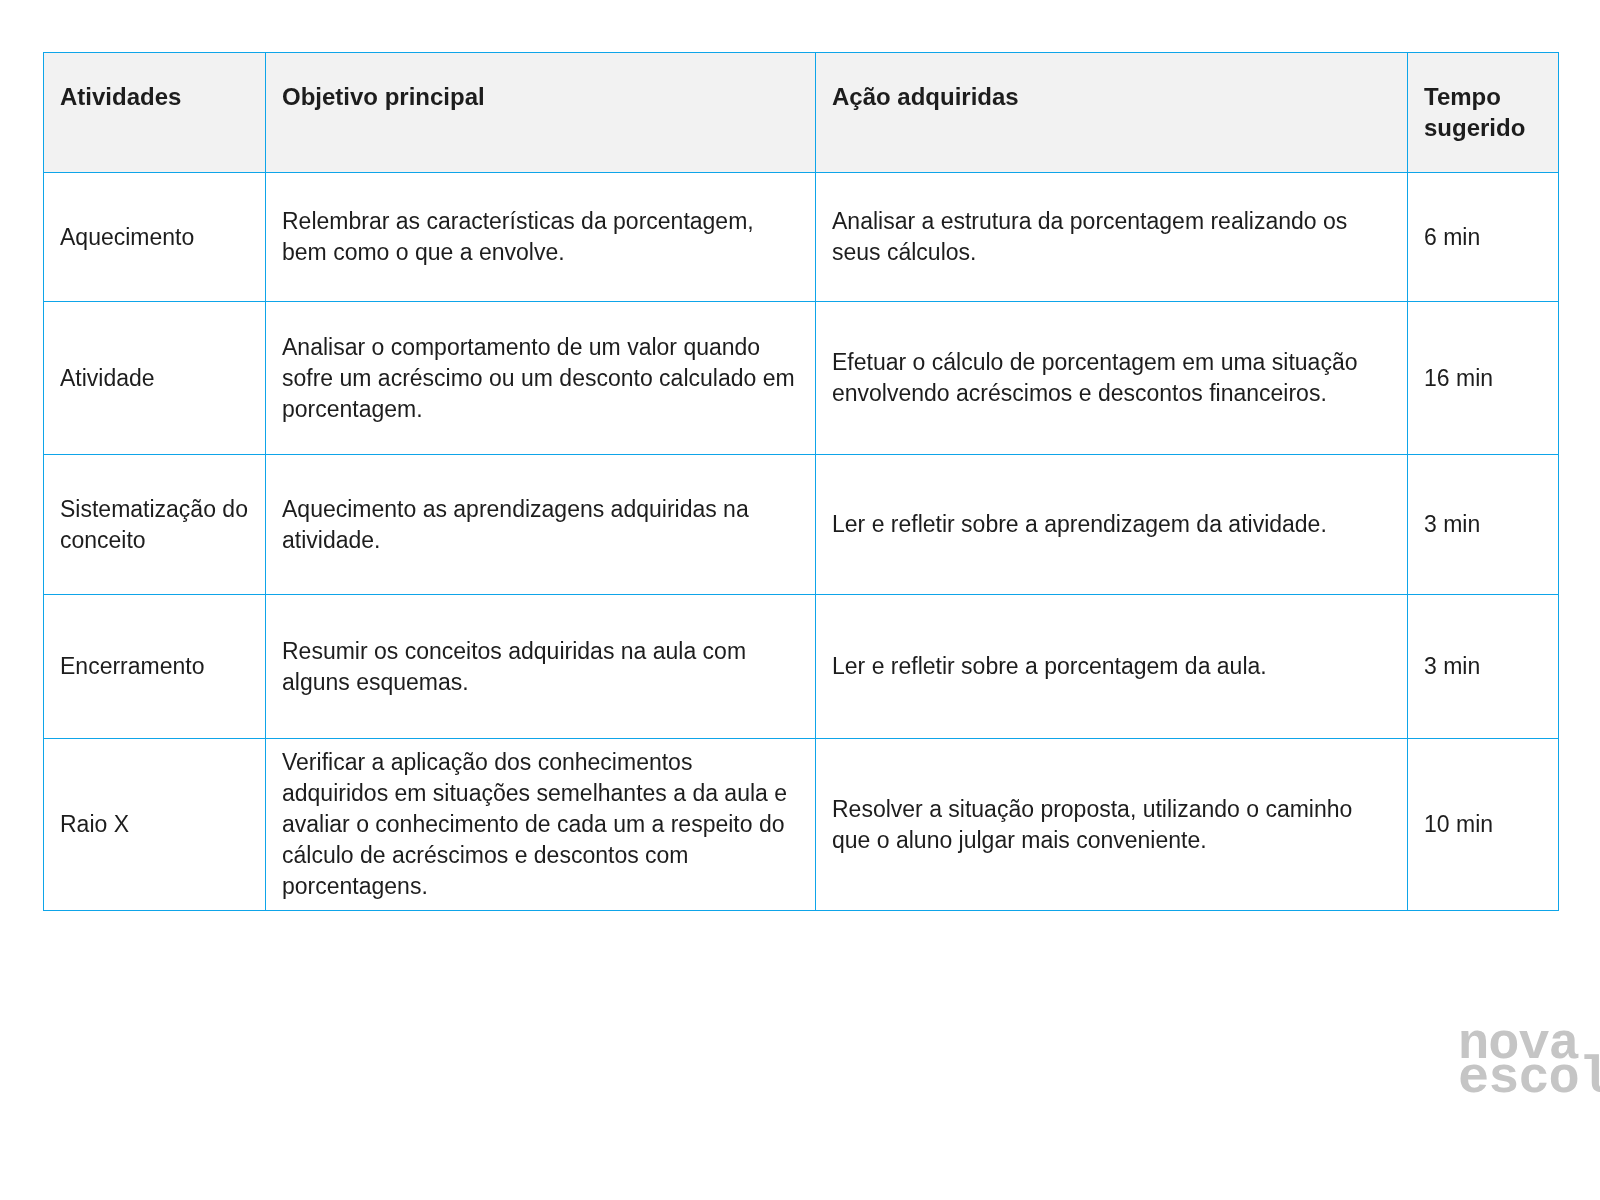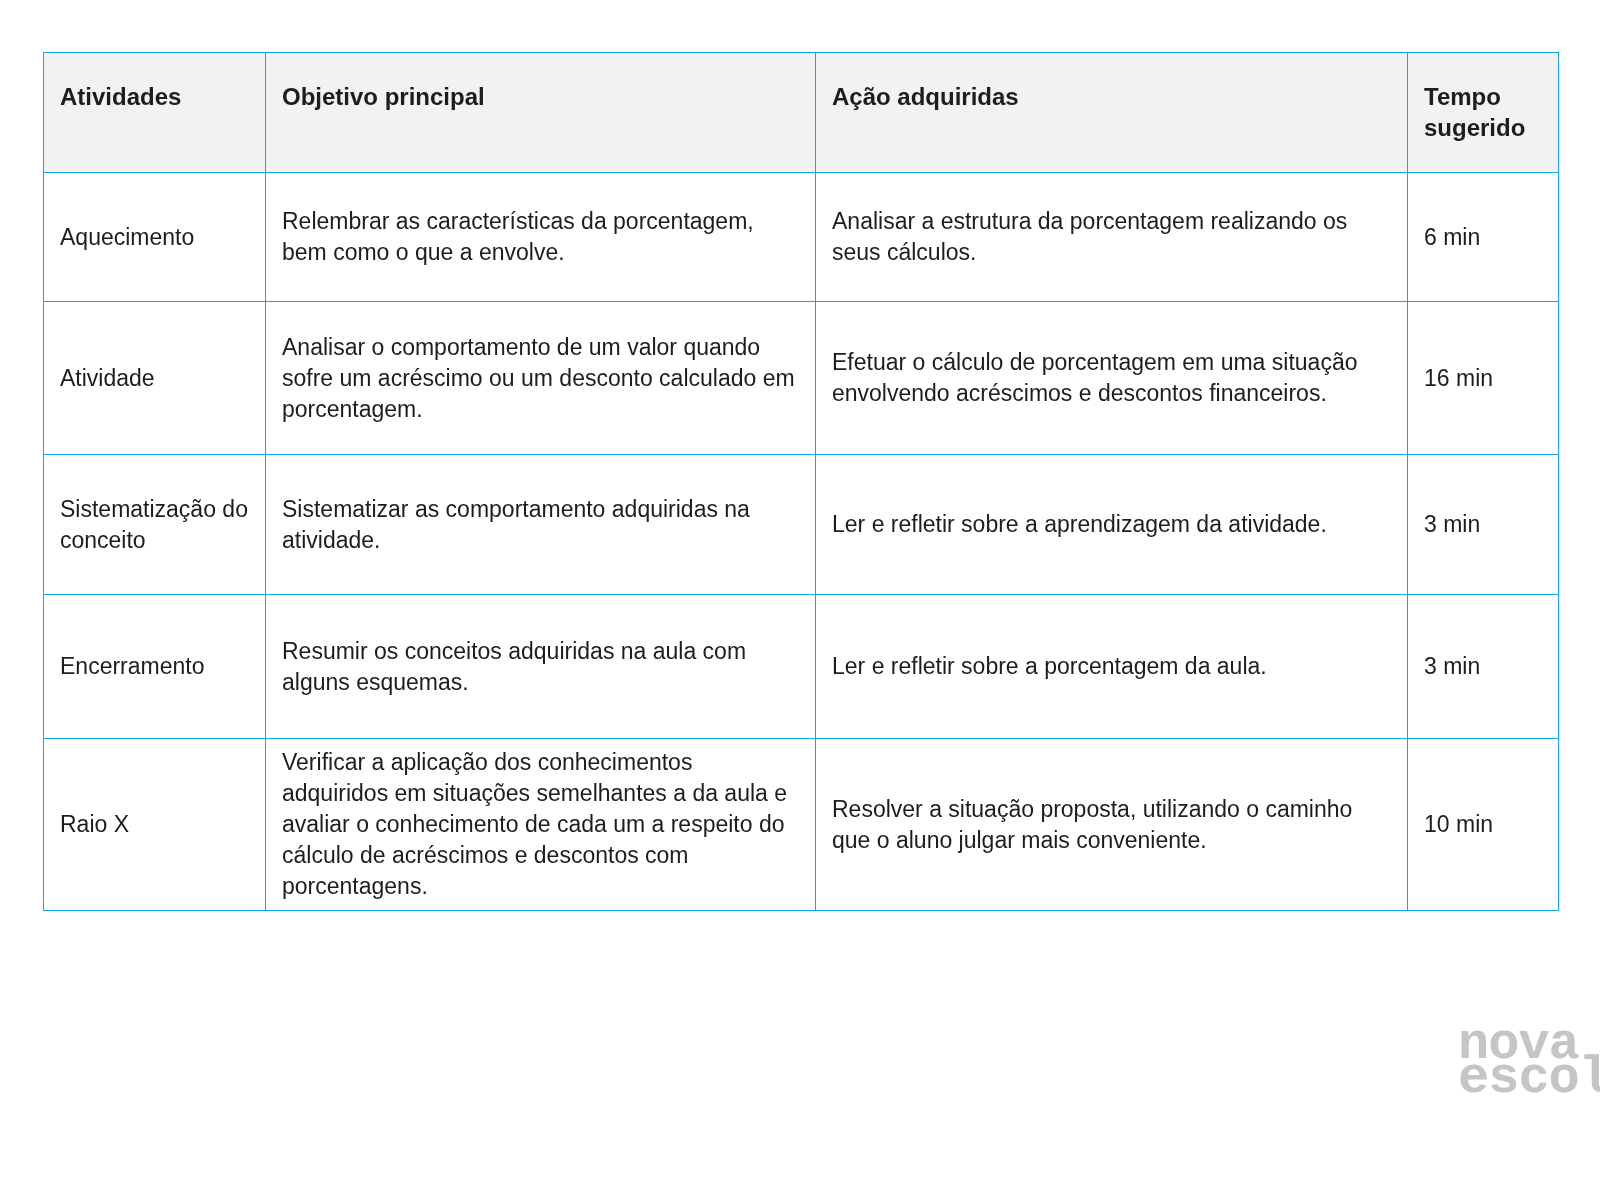--- a/index.html
+++ b/index.html
@@ -99,21 +99,21 @@
       <td>6 min</td>
     </tr>
     <tr>
       <td>Atividade</td>
       <td>Analisar o comportamento de um valor quando sofre um acréscimo ou um desconto calculado em porcentagem.</td>
       <td>Efetuar o cálculo de porcentagem em uma situação envolvendo acréscimos e descontos financeiros.</td>
       <td>16 min</td>
     </tr>
     <tr>
       <td>Sistematização do conceito</td>
-      <td>Sistematizar as comportamento adquiridas na atividade.</td>
+      <td>Aquecimento as aprendizagens adquiridas na atividade.</td>
       <td>Ler e refletir sobre a aprendizagem da atividade.</td>
       <td>3 min</td>
     </tr>
     <tr>
       <td>Encerramento</td>
       <td>Resumir os conceitos adquiridas na aula com alguns esquemas.</td>
       <td>Ler e refletir sobre a porcentagem da aula.</td>
       <td>3 min</td>
     </tr>
     <tr>

